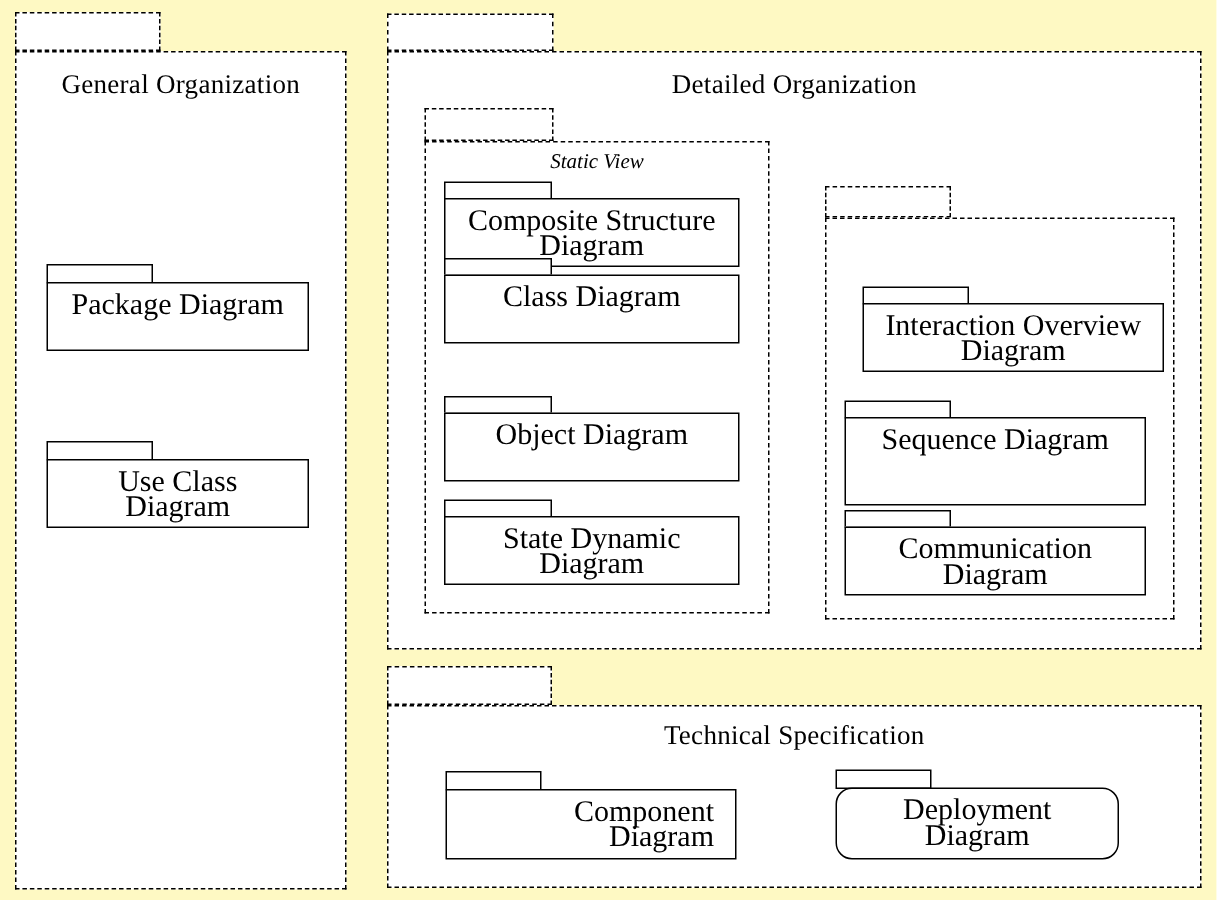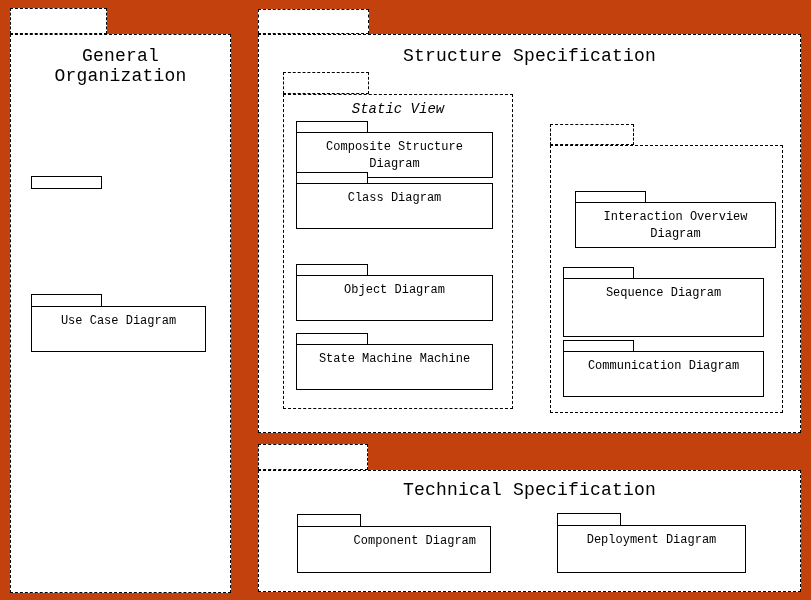--- a/index.html
+++ b/index.html
@@ -1,22 +1,22 @@
 <!DOCTYPE html>
 <html><head>
 <meta charset="utf-8">
 <style>
   html, body { margin: 0; padding: 0; background: #ffffff; }
   .canvas {
     position: relative;
     width: 811px;
     height: 600px;
-    background: #c2410c;
+    background: #fef9c3;
     color: #000000;
-    font-family: Liberation Mono, monospace;
+    font-family: Liberation Serif, serif;
     overflow: hidden;
     padding-left: 35px;
   }
   * { box-sizing: border-box; }
 
   
   .outer-tab {
     position: absolute;
     border: 1px dashed #000;
     background: #ffffff;
@@ -57,50 +57,53 @@
   }
   .leaf .tab {
     border: 1px solid #000;
     background: #ffffff;
     margin-bottom: -1px;
   }
   .leaf .body {
     border: 1px solid #000;
     background: #ffffff;
     text-align: center;
-    font-size: 12px;
+    font-size: 20px;
     line-height: 17px;
     padding: 6px 14px 0 14px;
   }
 </style>
 </head>
 <body>
 
 <div class="canvas">
 
   <div class="outer-tab" style="left:10px; top:8px; width:97px; height:26px;"></div>
   <div class="outer-body" style="left:10px; top:34px; width:221px; height:559px;">
     <div class="outer-title">General Organization</div>
 
     <div class="leaf" style="left:20px; top:141px; width:175px;">
       <div class="tab" style="width:71px; height:13px;"></div>
+      <div class="body" style="width:175px; height:46px;">
+        <span>Package Diagram</span>
+      </div>
     </div>
 
     <div class="leaf" style="left:20px; top:259px; width:175px;">
       <div class="tab" style="width:71px; height:13px;"></div>
       <div class="body" style="width:175px; height:46px;">
-        <span>Use Case Diagram</span>
+        <span>Use Class Diagram</span>
       </div>
     </div>
 
   </div>
 
   <div class="outer-tab" style="left:258px; top:9px; width:111px; height:25px;"></div>
   <div class="outer-body" style="left:258px; top:34px; width:543px; height:399px;">
-    <div class="outer-title">Structure Specification</div>
+    <div class="outer-title">Detailed Organization</div>
 
     <div class="view-tab" style="left:24px; top:37px; width:86px; height:22px;"></div>
     <div class="view-body" style="left:24px; top:59px; width:230px; height:315px;">
       <div class="view-title">Static View</div>
 
       <div class="leaf" style="left:12px; top:26px; width:197px;">
         <div class="tab" style="width:72px; height:12px;"></div>
         <div class="body" style="width:197px; height:46px;">
           <span>Composite Structure Diagram</span>
         </div>
@@ -116,21 +119,21 @@
       <div class="leaf" style="left:12px; top:169px; width:197px;">
         <div class="tab" style="width:72px; height:12px;"></div>
         <div class="body" style="width:197px; height:46px;">
           <span>Object Diagram</span>
         </div>
       </div>
 
       <div class="leaf" style="left:12px; top:238px; width:197px;">
         <div class="tab" style="width:72px; height:12px;"></div>
         <div class="body" style="width:197px; height:46px;">
-          <span>State Machine Machine</span>
+          <span>State Dynamic Diagram</span>
         </div>
       </div>
     </div>
 
     <div class="view-tab" style="left:291px; top:89px; width:84px; height:21px;"></div>
     <div class="view-body" style="left:291px; top:110px; width:233px; height:268px;">
 
       <div class="leaf" style="left:24px; top:45px; width:201px;">
         <div class="tab" style="width:71px; height:12px;"></div>
         <div class="body" style="width:201px; height:46px;">
@@ -160,19 +163,19 @@
 
     <div class="leaf" style="left:38px; top:43px; width:194px;">
       <div class="tab" style="width:64px; height:13px;"></div>
       <div class="body" style="width:194px; height:47px;text-align:right;">
         <span>Component Diagram</span>
       </div>
     </div>
 
     <div class="leaf" style="left:298px; top:42px; width:189px;">
       <div class="tab" style="width:64px; height:13px;"></div>
-      <div class="body" style="width:189px; height:48px;">
+      <div class="body" style="width:189px; height:48px;border-radius:11px;">
         <span>Deployment Diagram</span>
       </div>
     </div>
   </div>
 
 </div>
 
 </body></html>

